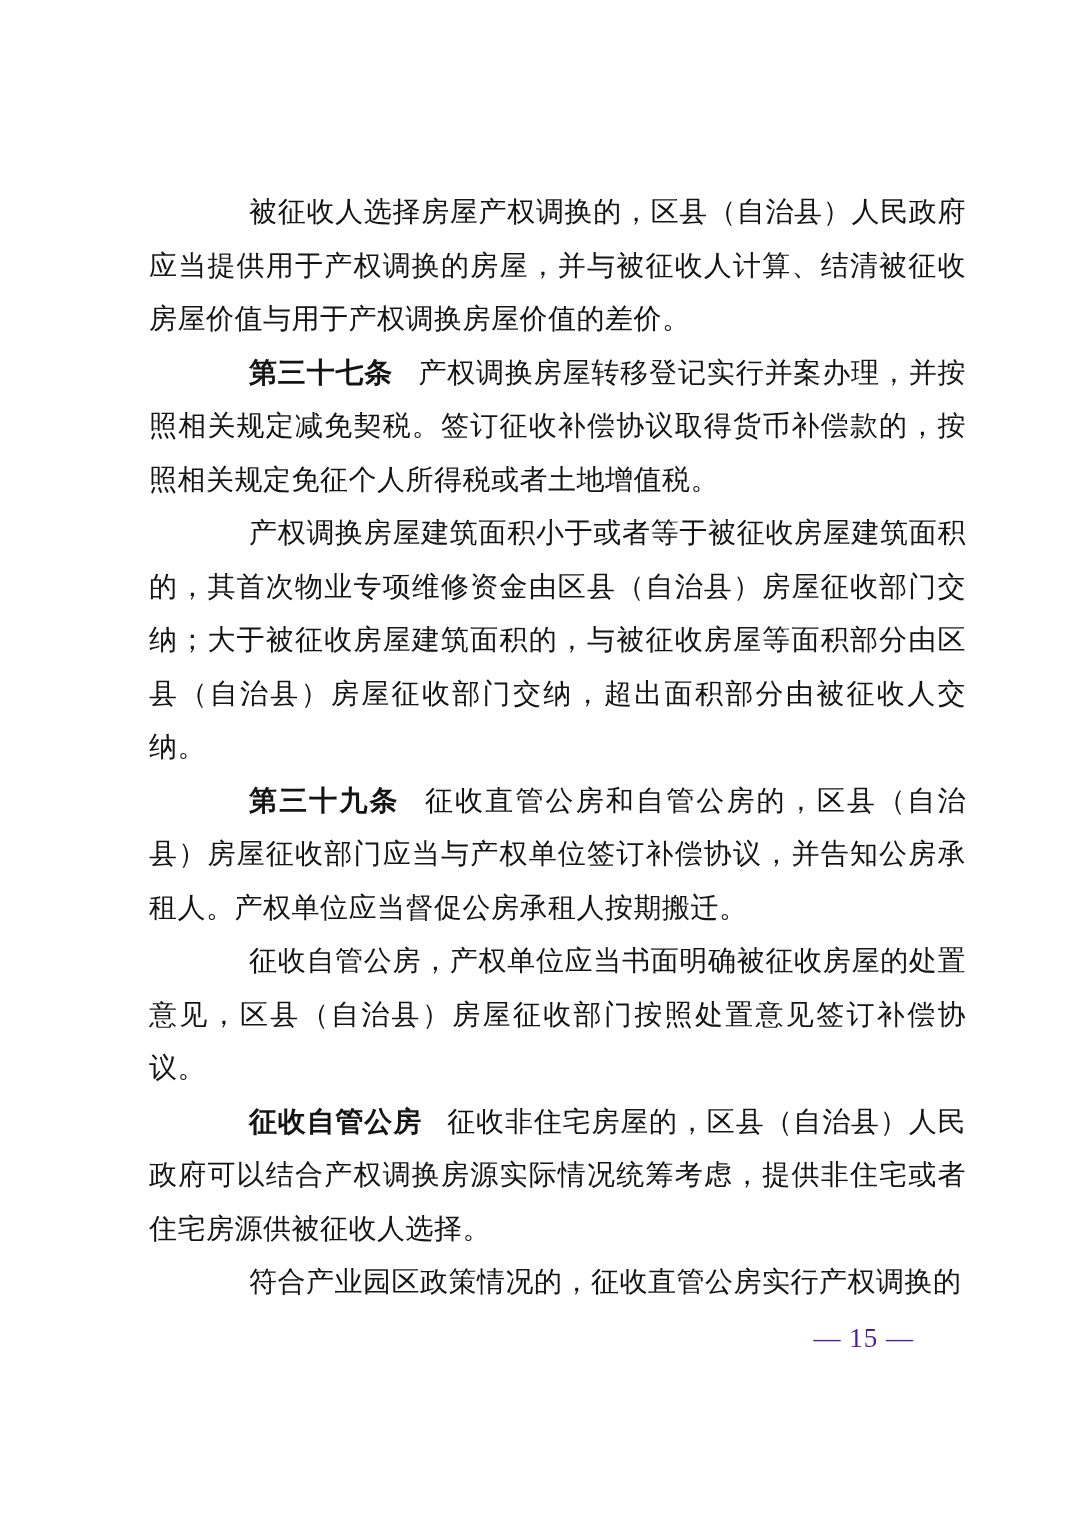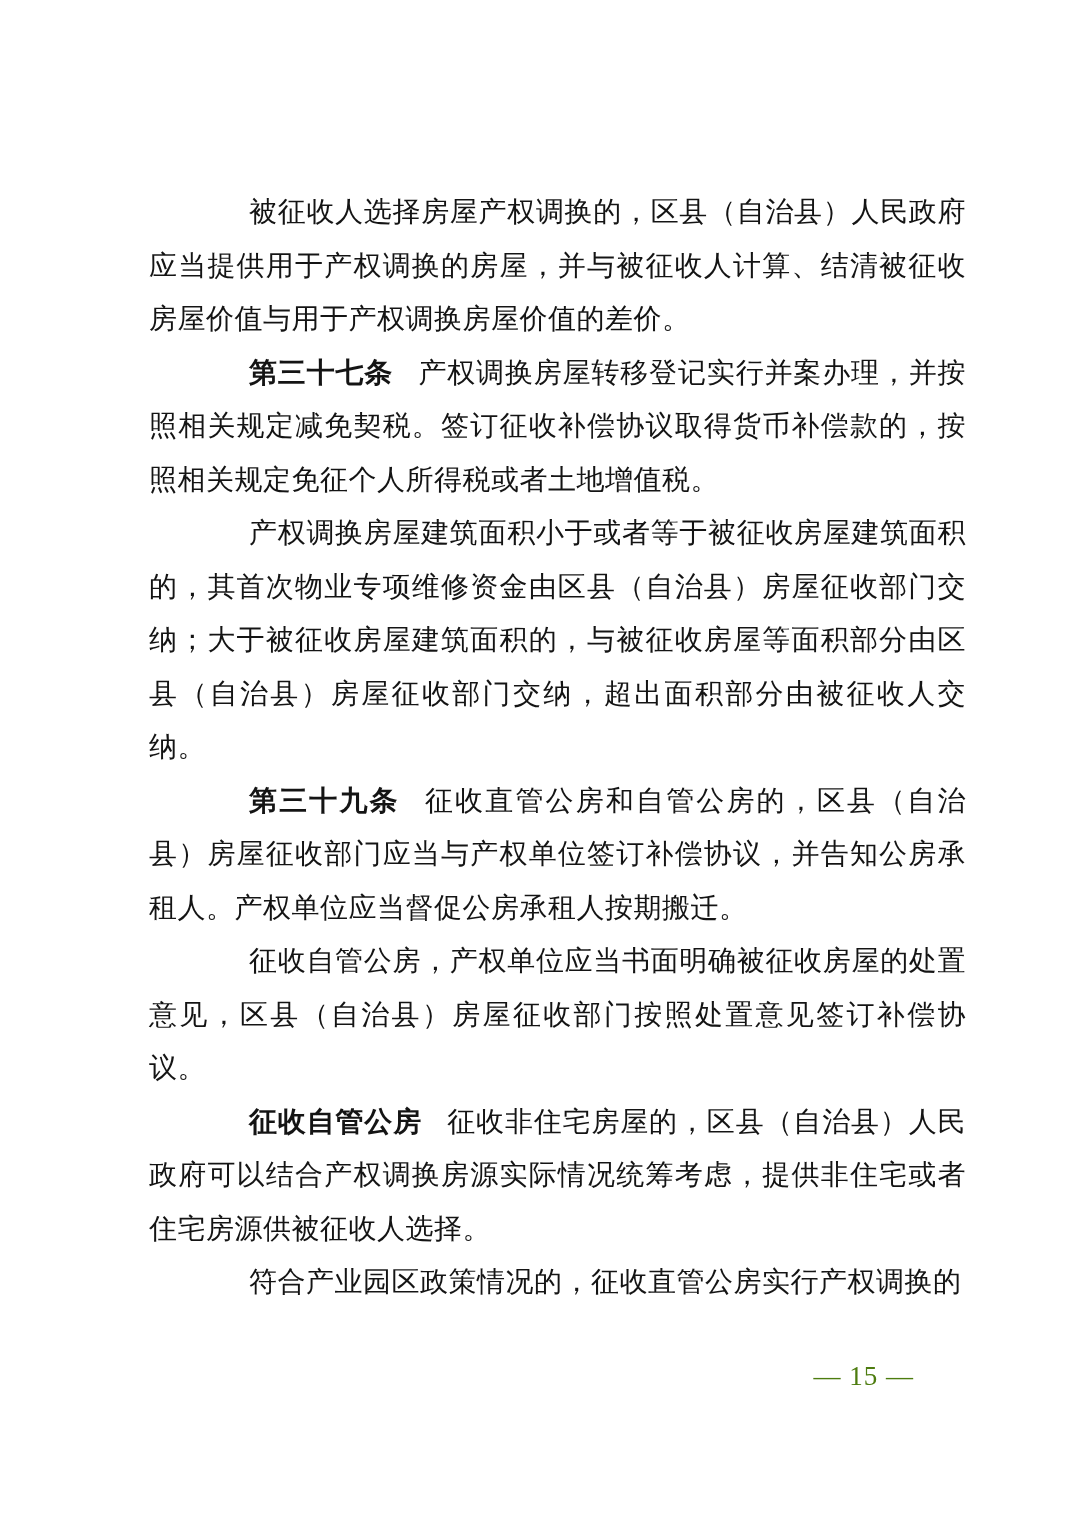--- a/index.html
+++ b/index.html
@@ -36,24 +36,24 @@
     font-weight: bold;
     font-family: Liberation Serif, serif;
     margin-left: 44px;
   }
   .article-num:not(:empty) {
     margin-right: 0.9em;
   }
   .footer {
     position: absolute;
     right: 160px;
-    top: 1360px;
+    top: 1322px;
     font-size: 27px;
     line-height: 32px;
-    color: #4d7c0f;
+    color: #4c1d95;
     letter-spacing: 1px;
   }
 </style>
 </head>
 <body>
 
 <div class="page">
   <div class="content">
     <p class="para"><b class="article-num"></b><span>被征收人选择房屋产权调换的，区县（自治县）人民政府应当提供用于产权调换的房屋，并与被征收人计算、结清被征收房屋价值与用于产权调换房屋价值的差价。</span></p>
     <p class="para"><b class="article-num">第三十七条</b><span>产权调换房屋转移登记实行并案办理，并按照相关规定减免契税。签订征收补偿协议取得货币补偿款的，按照相关规定免征个人所得税或者土地增值税。</span></p>

